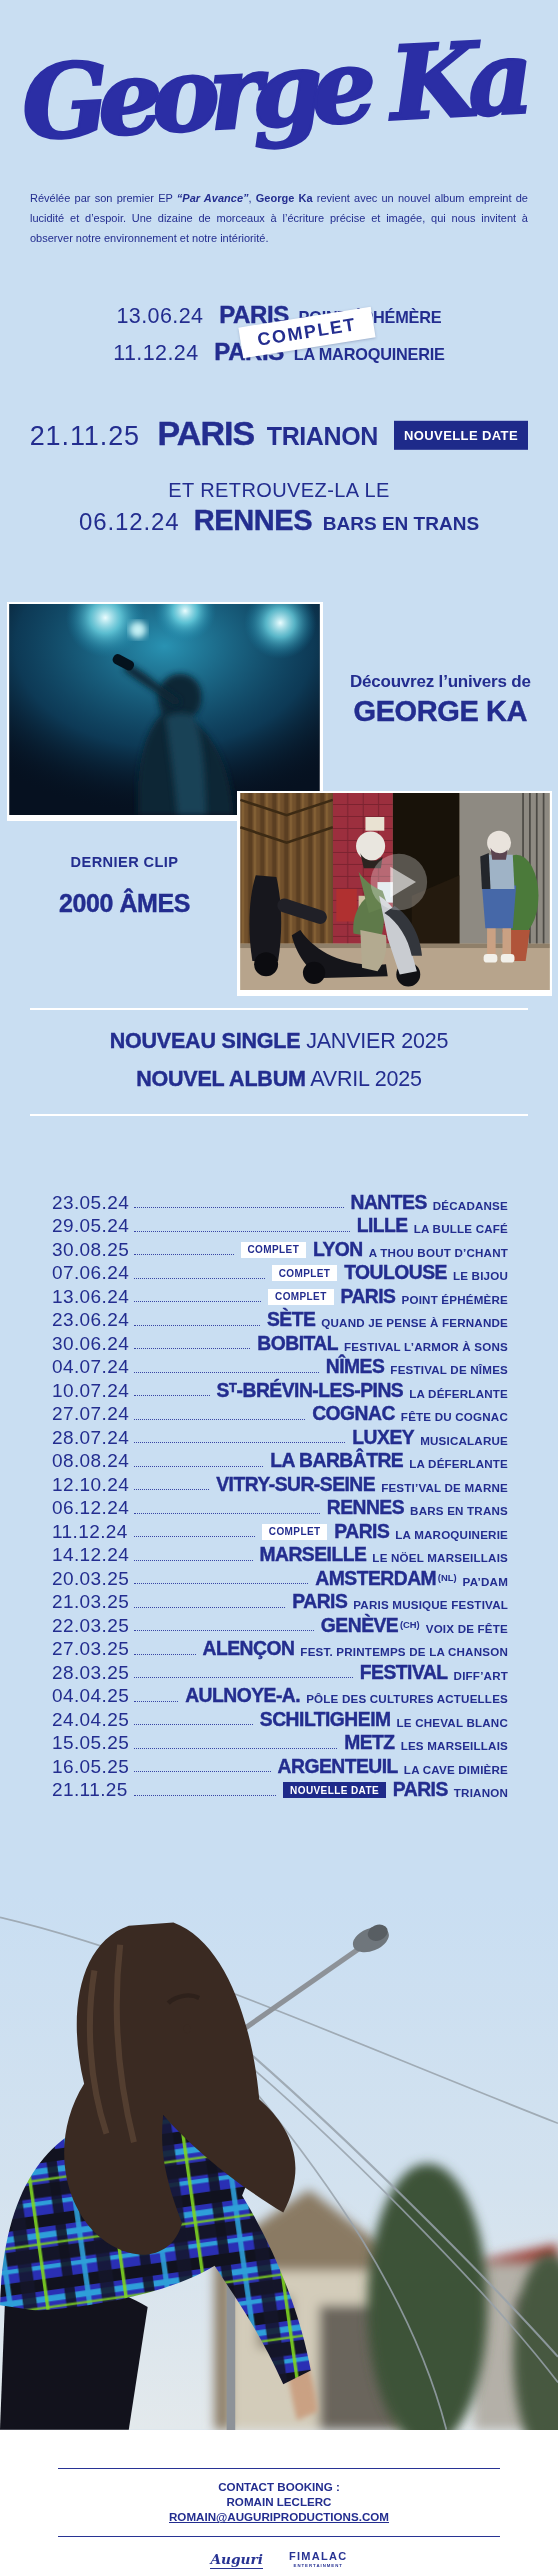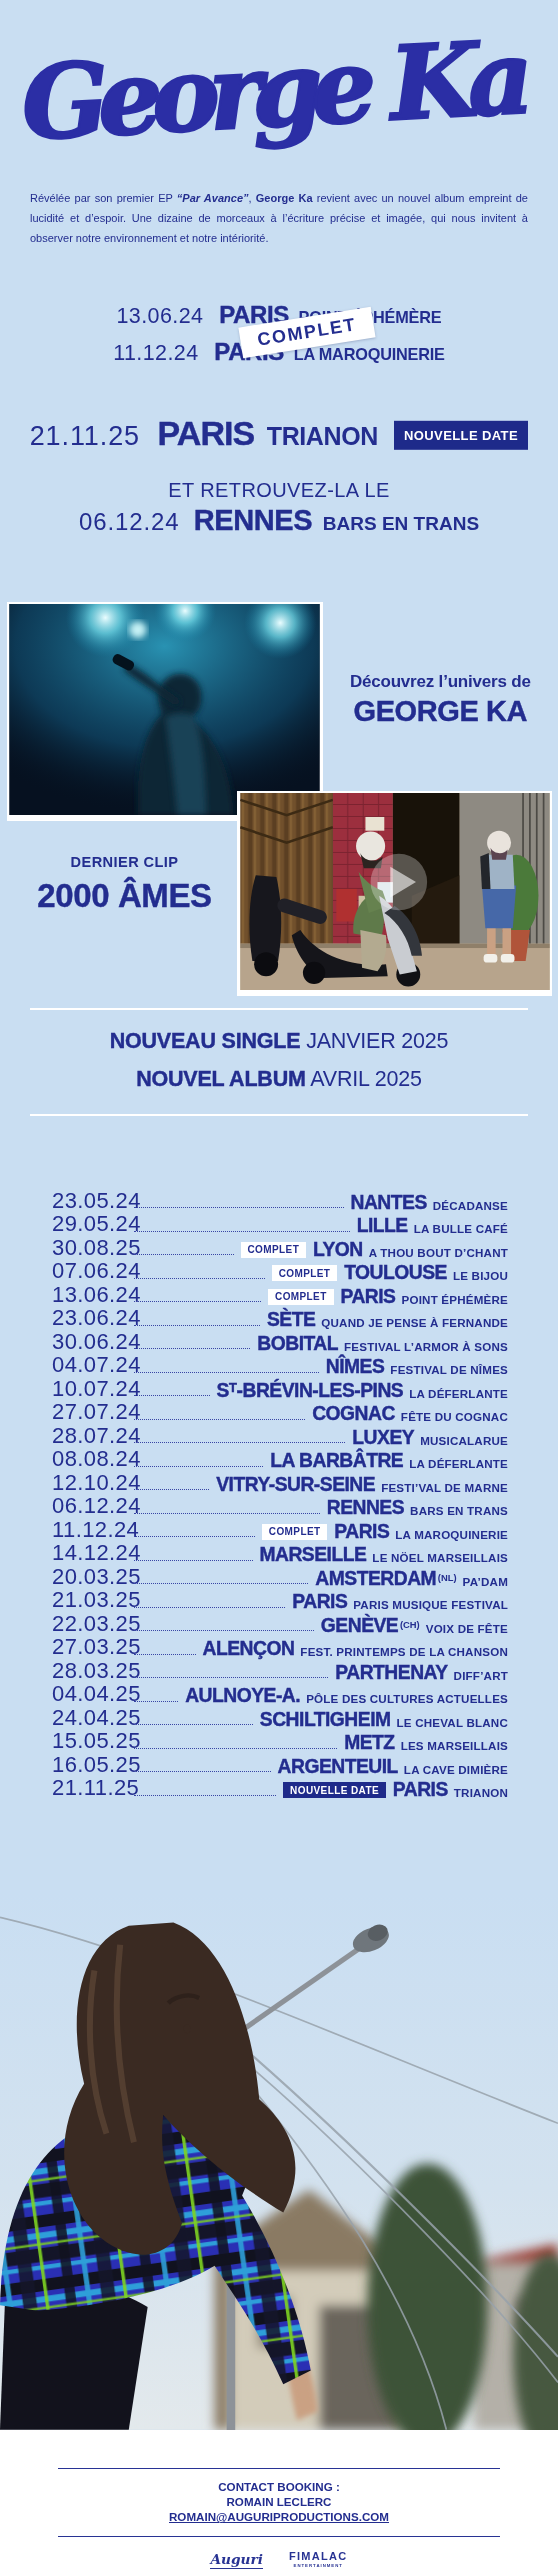--- a/index.html
+++ b/index.html
@@ -38,33 +38,33 @@
   
   .media{position:relative;height:391px;margin-top:65px;}
   .photo-frame{position:absolute;background:#fff;padding:2.6px;box-shadow:0 0 0 0;}
   .live-photo{left:6.9px;top:0;}
   .street-photo{left:237px;top:189px;cursor:pointer;}
   .discover{position:absolute;right:5.2px;top:70px;width:225px;text-align:center;}
   .discover .l1{font-size:17px;font-weight:700;letter-spacing:-0.2px;}
   .discover .l2{font-size:29px;font-weight:700;letter-spacing:-0.4px;margin-top:3.4px;}
   .clip{position:absolute;left:26px;top:252px;width:197px;text-align:center;}
   .clip .l1{font-size:14.6px;font-weight:700;letter-spacing:0.4px;}
-  .clip .l2{font-size:33px;font-weight:700;letter-spacing:-0.4px;margin-top:7px;}
+  .clip .l2{font-size:25px;font-weight:700;letter-spacing:-0.4px;margin-top:19px;}
 
   
   .divider{width:498px;margin:0 auto;border-top:2.6px solid #ffffff;}
   .div1{margin-top:15.5px;}
   .announce{text-align:center;padding:12px 0 16px;}
   .announce div{font-size:21.5px;line-height:38px;letter-spacing:-0.2px;}
   .announce .b{font-weight:700;}
 
   
   .tour{margin-top:74px;padding:0 50px 0 52px;}
   .trow{display:flex;align-items:flex-end;height:23.5px;white-space:nowrap;}
-  .trow .d{font-size:22px;width:79px;flex:none;letter-spacing:0.4px;text-align:center;}
+  .trow .d{font-size:19px;width:79px;flex:none;letter-spacing:0.4px;}
   .trow .leader{flex:1;border-bottom:1.7px dotted #3946a5;margin:0 6.9px 5.2px 3.4px;min-width:8.6px;}
   .trow .c{font-size:19.3px;font-weight:700;letter-spacing:-0.5px;}
   .trow .sup{font-size:9.4px;font-weight:700;transform:translateY(-6.9px);display:inline-block;margin-left:1.7px;}
   .trow .v{font-size:11.6px;font-weight:700;margin-left:6px;letter-spacing:0.2px;transform:translateY(-1.7px);}
   .bdg{flex:none;font-size:10px;font-weight:700;letter-spacing:0.4px;padding:2.6px 6.9px;margin:0 6.9px 2.6px 0;}
   .bdg.complet{background:#fff;color:#232d8f;}
   .bdg.new{background:#1e2a8a;color:#fff;}
 
   
   .hero{position:absolute;left:0;top:1893px;width:558px;height:537px;}
@@ -423,21 +423,21 @@
 
       <span class="c xb">ALENÇON</span>
 
       <span class="v">FEST. PRINTEMPS DE LA CHANSON</span>
     </div>
 
     <div class="trow">
       <span class="d">28.03.25</span>
       <span class="leader"></span>
 
-      <span class="c xb">PARTHENAY</span>
+      <span class="c xb">FESTIVAL</span>
 
       <span class="v">DIFF’ART</span>
     </div>
 
     <div class="trow">
       <span class="d">04.04.25</span>
       <span class="leader"></span>
 
       <span class="c xb">AULNOYE-A.</span>
 

